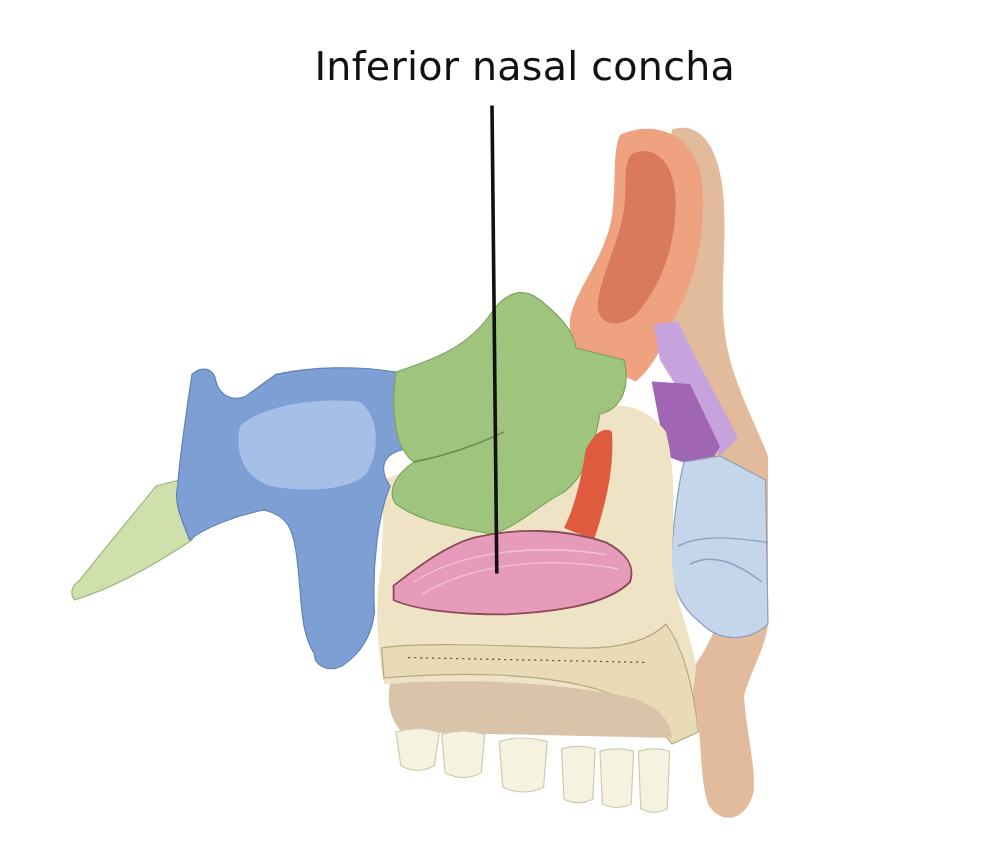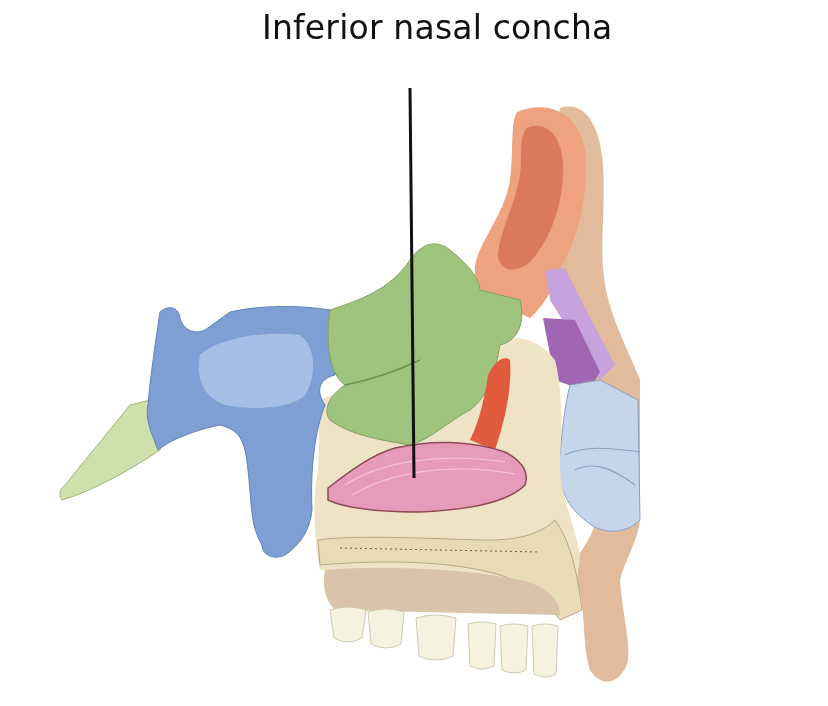--- a/index.html
+++ b/index.html
@@ -1,17 +1,17 @@
 <!DOCTYPE html>
 <html><head>
 <meta charset="utf-8">
 <style>
   html,body{margin:0;padding:0;background:#ffffff;}
   body{width:828px;height:706px;position:relative;overflow:hidden;font-family:"DejaVu Sans","Liberation Sans",sans-serif;}
-  .label{position:absolute;left:262px;top:8px;font-size:33px;color:#111;letter-spacing:0.2px;white-space:nowrap;}
+  .label{position:absolute;left:262px;top:36px;font-size:33px;color:#111;letter-spacing:0.2px;white-space:nowrap;}
   svg.art{position:absolute;left:0;top:0;}
 </style>
 </head>
 <body>
 
 <svg class="art" width="828" height="706" viewBox="0 0 828 706">
 
   <path fill="#e2bb9c" d="M560,108 C585,100 600,125 603,165 C606,215 598,250 606,290 C612,320 628,350 640,380 L640,520 C638,540 625,560 620,580 C622,610 630,640 628,660 C622,685 600,688 590,670 C582,645 586,610 578,585 L575,560 C590,540 600,520 600,500 L590,380 C580,330 560,300 555,260 C550,200 552,150 560,108 Z"></path>
 
   <path fill="#eea27f" d="M517,112 C545,100 578,110 585,150 C590,200 575,245 560,268 C555,285 545,305 530,318 L490,300 C478,290 470,275 478,255 C488,230 505,210 510,180 C514,150 510,125 517,112 Z"></path>

